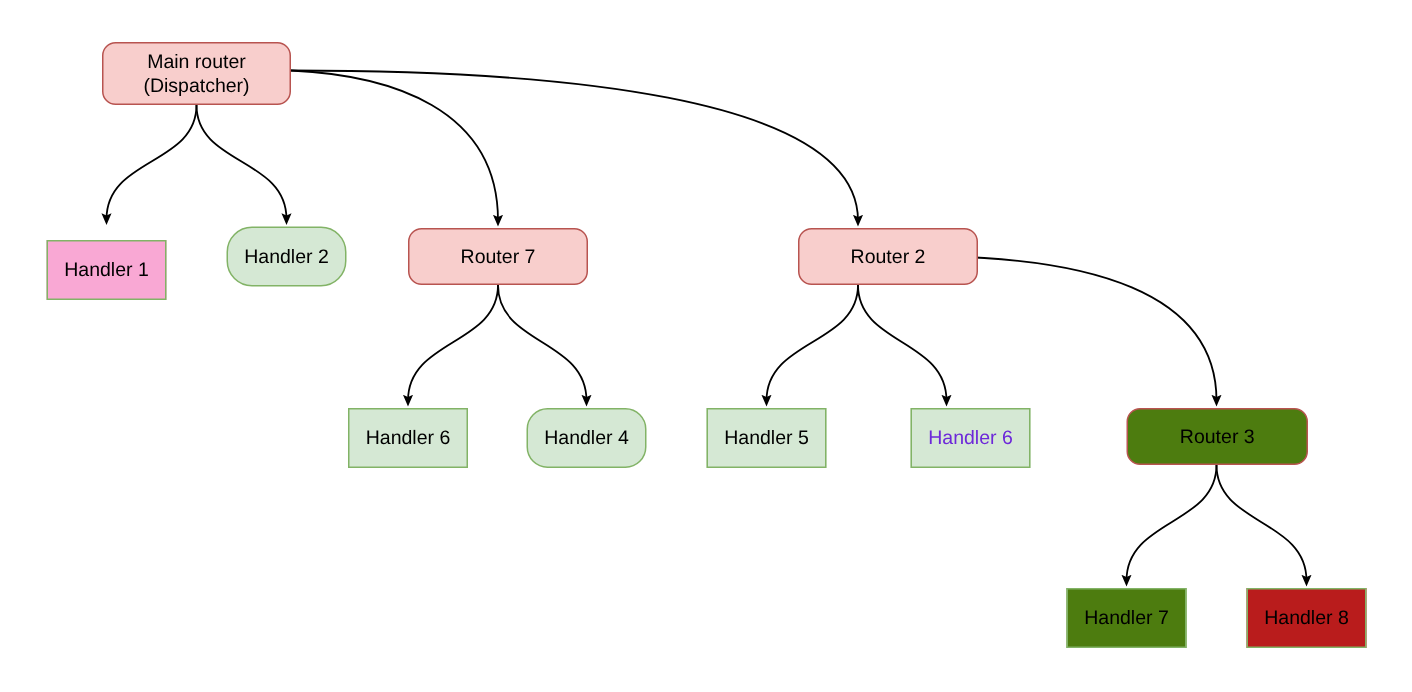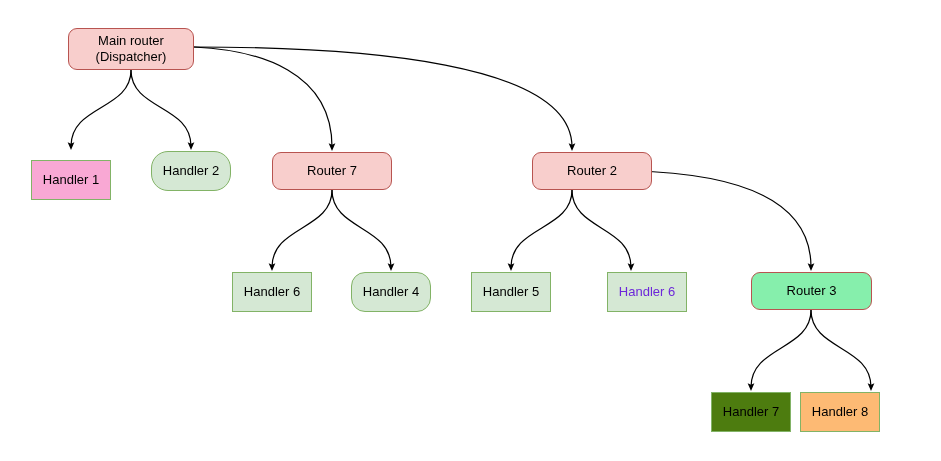--- a/index.html
+++ b/index.html
@@ -76,18 +76,18 @@
       <div class="node router" style="left: 68px; top: 28px; width: 126px; height: 42px; background: rgb(248, 206, 204); border-color: rgb(184, 84, 80); color: rgb(0, 0, 0);">Main router
 (Dispatcher)</div>
       <div class="node handler" style="left: 31px; top: 160px; width: 80px; height: 40px; background: #f9a8d4; border-color: rgb(130, 179, 102); color: rgb(0, 0, 0);">Handler 1</div>
       <div class="node handler" style="left: 151px; top: 151px; width: 80px; height: 40px; background: rgb(213, 232, 212); border-color: rgb(130, 179, 102); color: rgb(0, 0, 0); border-radius: 17px;">Handler 2</div>
       <div class="node router" style="left: 272px; top: 152px; width: 120px; height: 38px; background: rgb(248, 206, 204); border-color: rgb(184, 84, 80); color: rgb(0, 0, 0);">Router 7</div>
       <div class="node router" style="left: 532px; top: 152px; width: 120px; height: 38px; background: rgb(248, 206, 204); border-color: rgb(184, 84, 80); color: #000000;">Router 2</div>
       <div class="node handler" style="left: 232px; top: 272px; width: 80px; height: 40px; background: rgb(213, 232, 212); border-color: rgb(130, 179, 102); color: rgb(0, 0, 0);">Handler 6</div>
       <div class="node handler" style="left: 351px; top: 272px; width: 80px; height: 40px; background: rgb(213, 232, 212); border-color: rgb(130, 179, 102); color: rgb(0, 0, 0); border-radius: 14px;">Handler 4</div>
       <div class="node handler" style="left: 471px; top: 272px; width: 80px; height: 40px; background: rgb(213, 232, 212); border-color: rgb(130, 179, 102); color: rgb(0, 0, 0); text-align: right;">Handler 5</div>
       <div class="node handler" style="left: 591px; top: 272px; width: 80px; height: 40px; background: rgb(213, 232, 212); border-color: rgb(130, 179, 102); color: #6d28d9; margin-left: 16px;">Handler 6</div>
-      <div class="node router" style="left: 751px; top: 272px; width: 121px; height: 38px; background: #86efac; border-color: rgb(184, 84, 80); color: rgb(0, 0, 0);">Router 3</div>
+      <div class="node router" style="left: 751px; top: 272px; width: 121px; height: 38px; background: #4d7c0f; border-color: rgb(184, 84, 80); color: rgb(0, 0, 0);">Router 3</div>
       <div class="node handler" style="left: 711px; top: 392px; width: 80px; height: 40px; background: #4d7c0f; border-color: rgb(130, 179, 102); color: rgb(0, 0, 0);">Handler 7</div>
-      <div class="node handler" style="left: 800px; top: 392px; width: 80px; height: 40px; background: #fdba74; border-color: rgb(130, 179, 102); color: rgb(0, 0, 0);">Handler 8</div>
+      <div class="node handler" style="left: 831px; top: 392px; width: 80px; height: 40px; background: #b91c1c; border-color: rgb(130, 179, 102); color: rgb(0, 0, 0);">Handler 8</div>
     </div>
 
 </div>
 
 </body></html>

